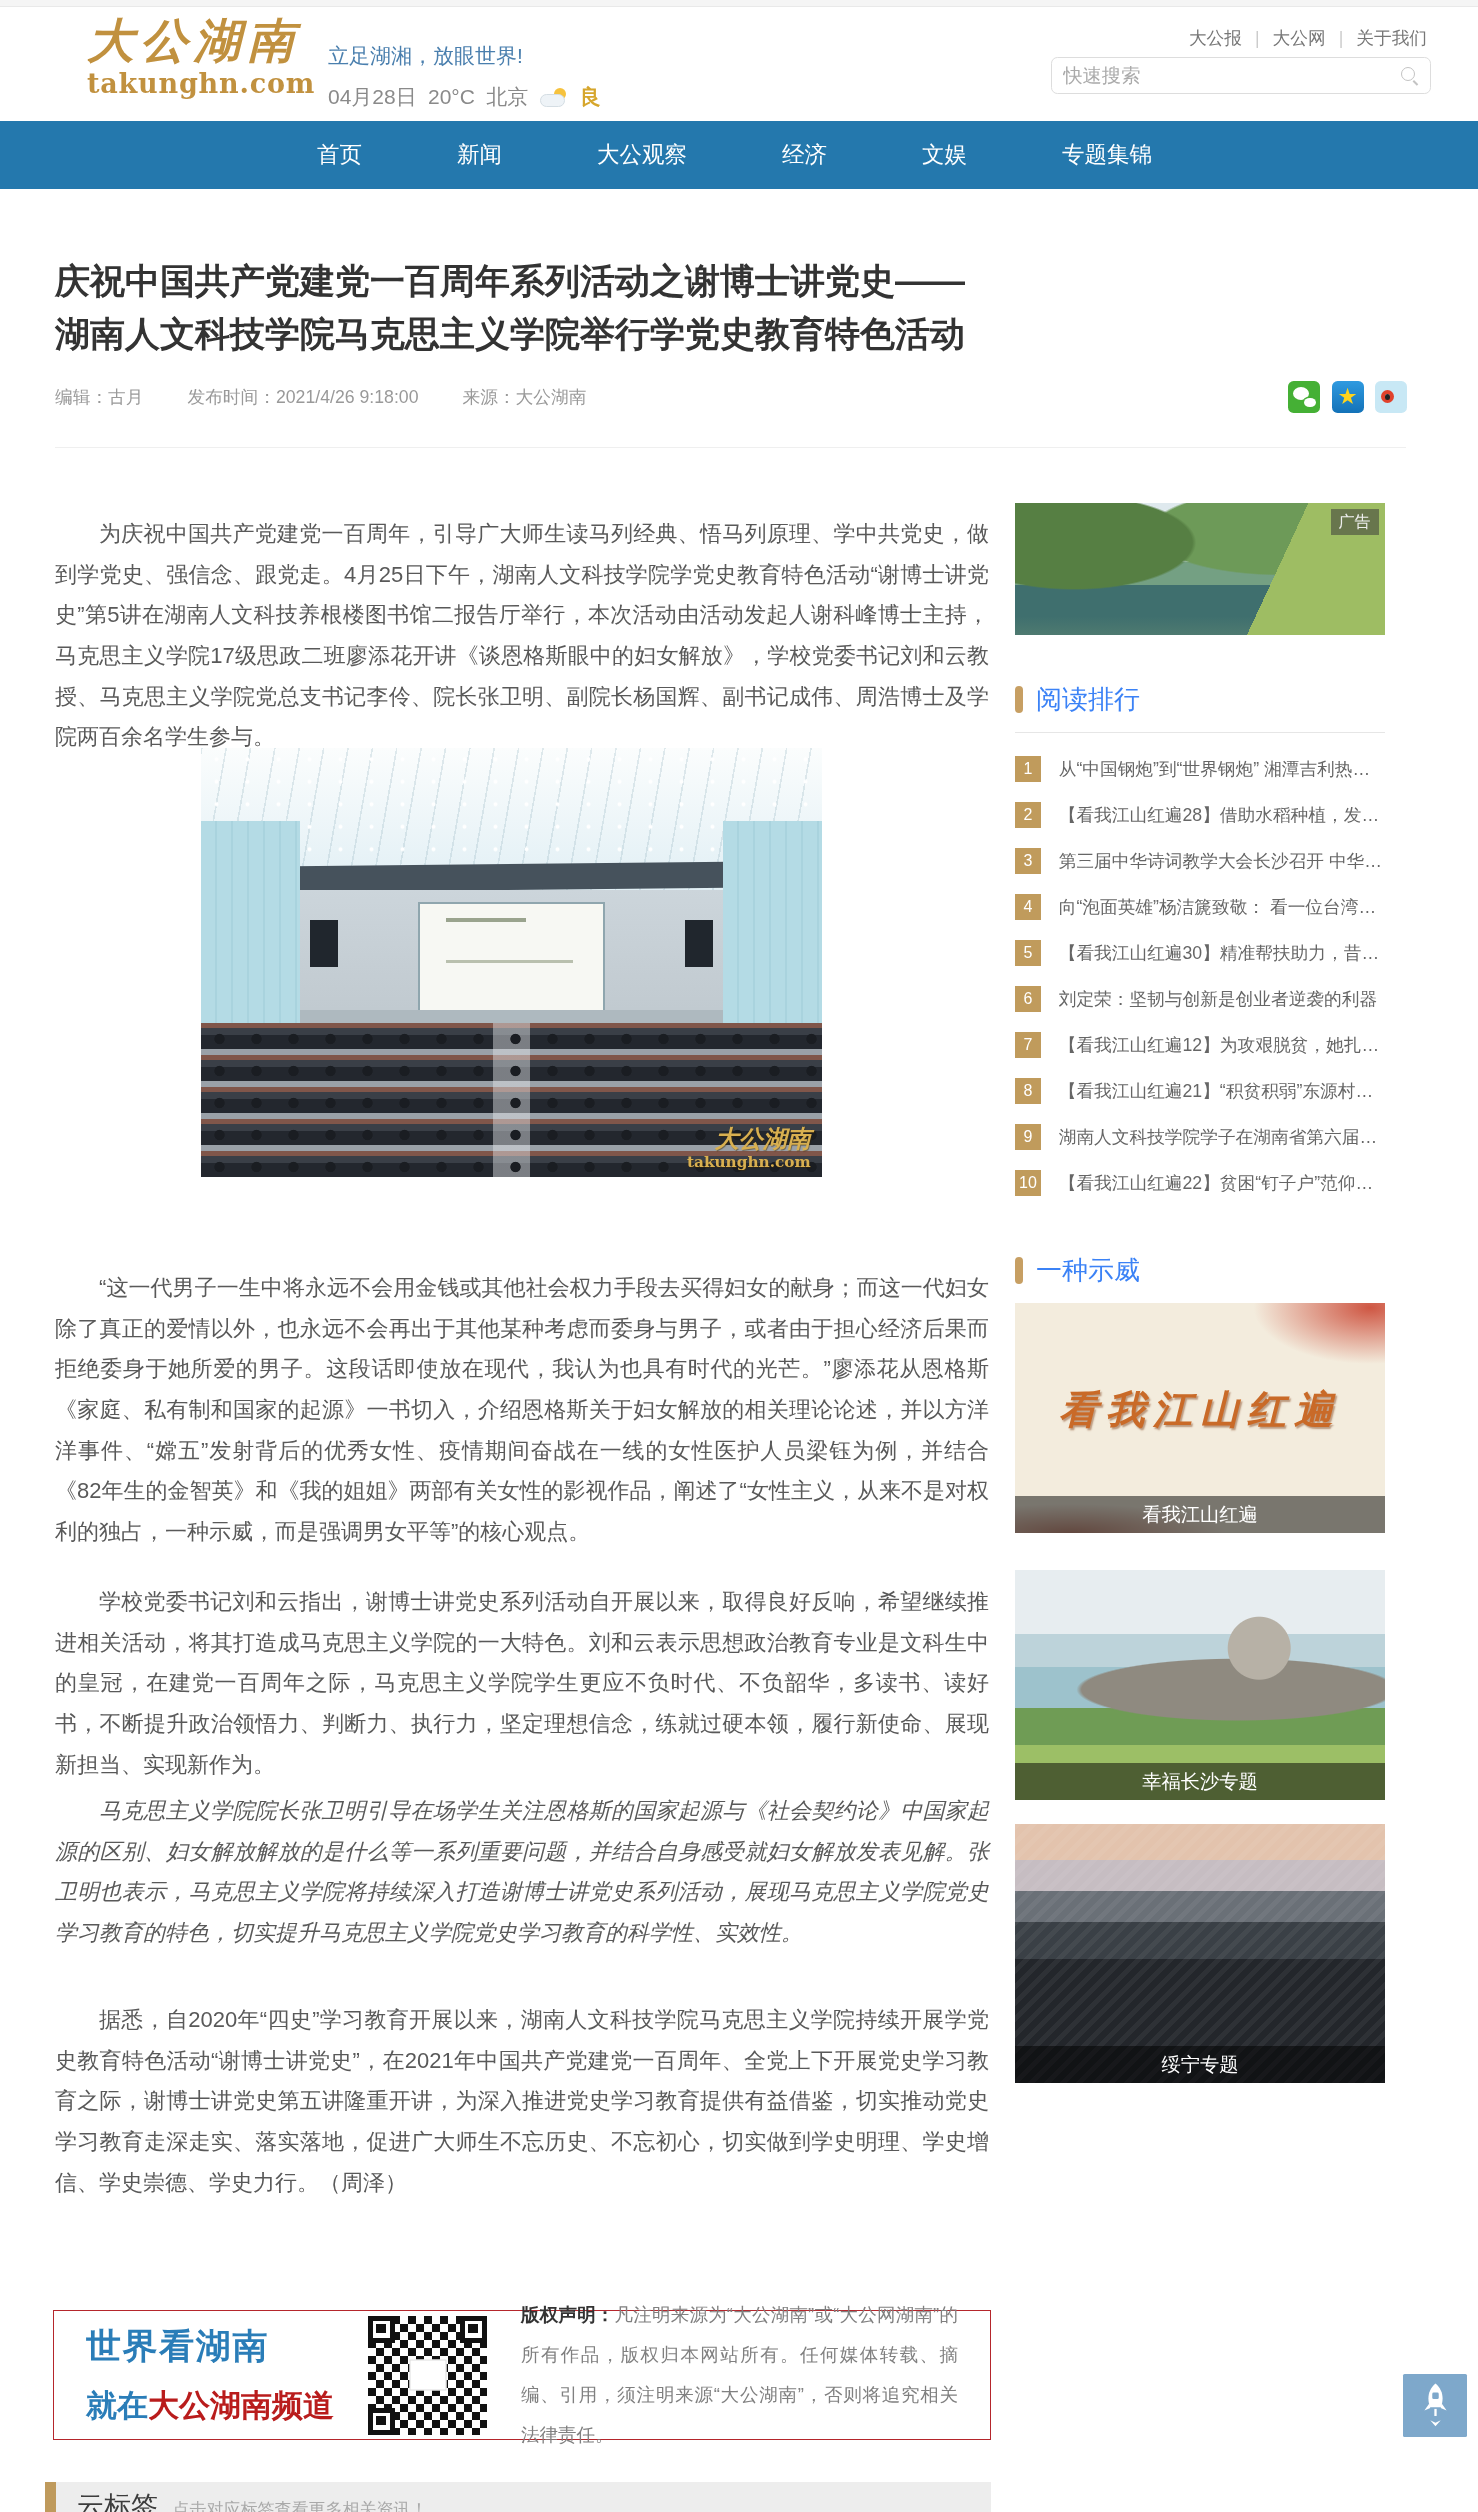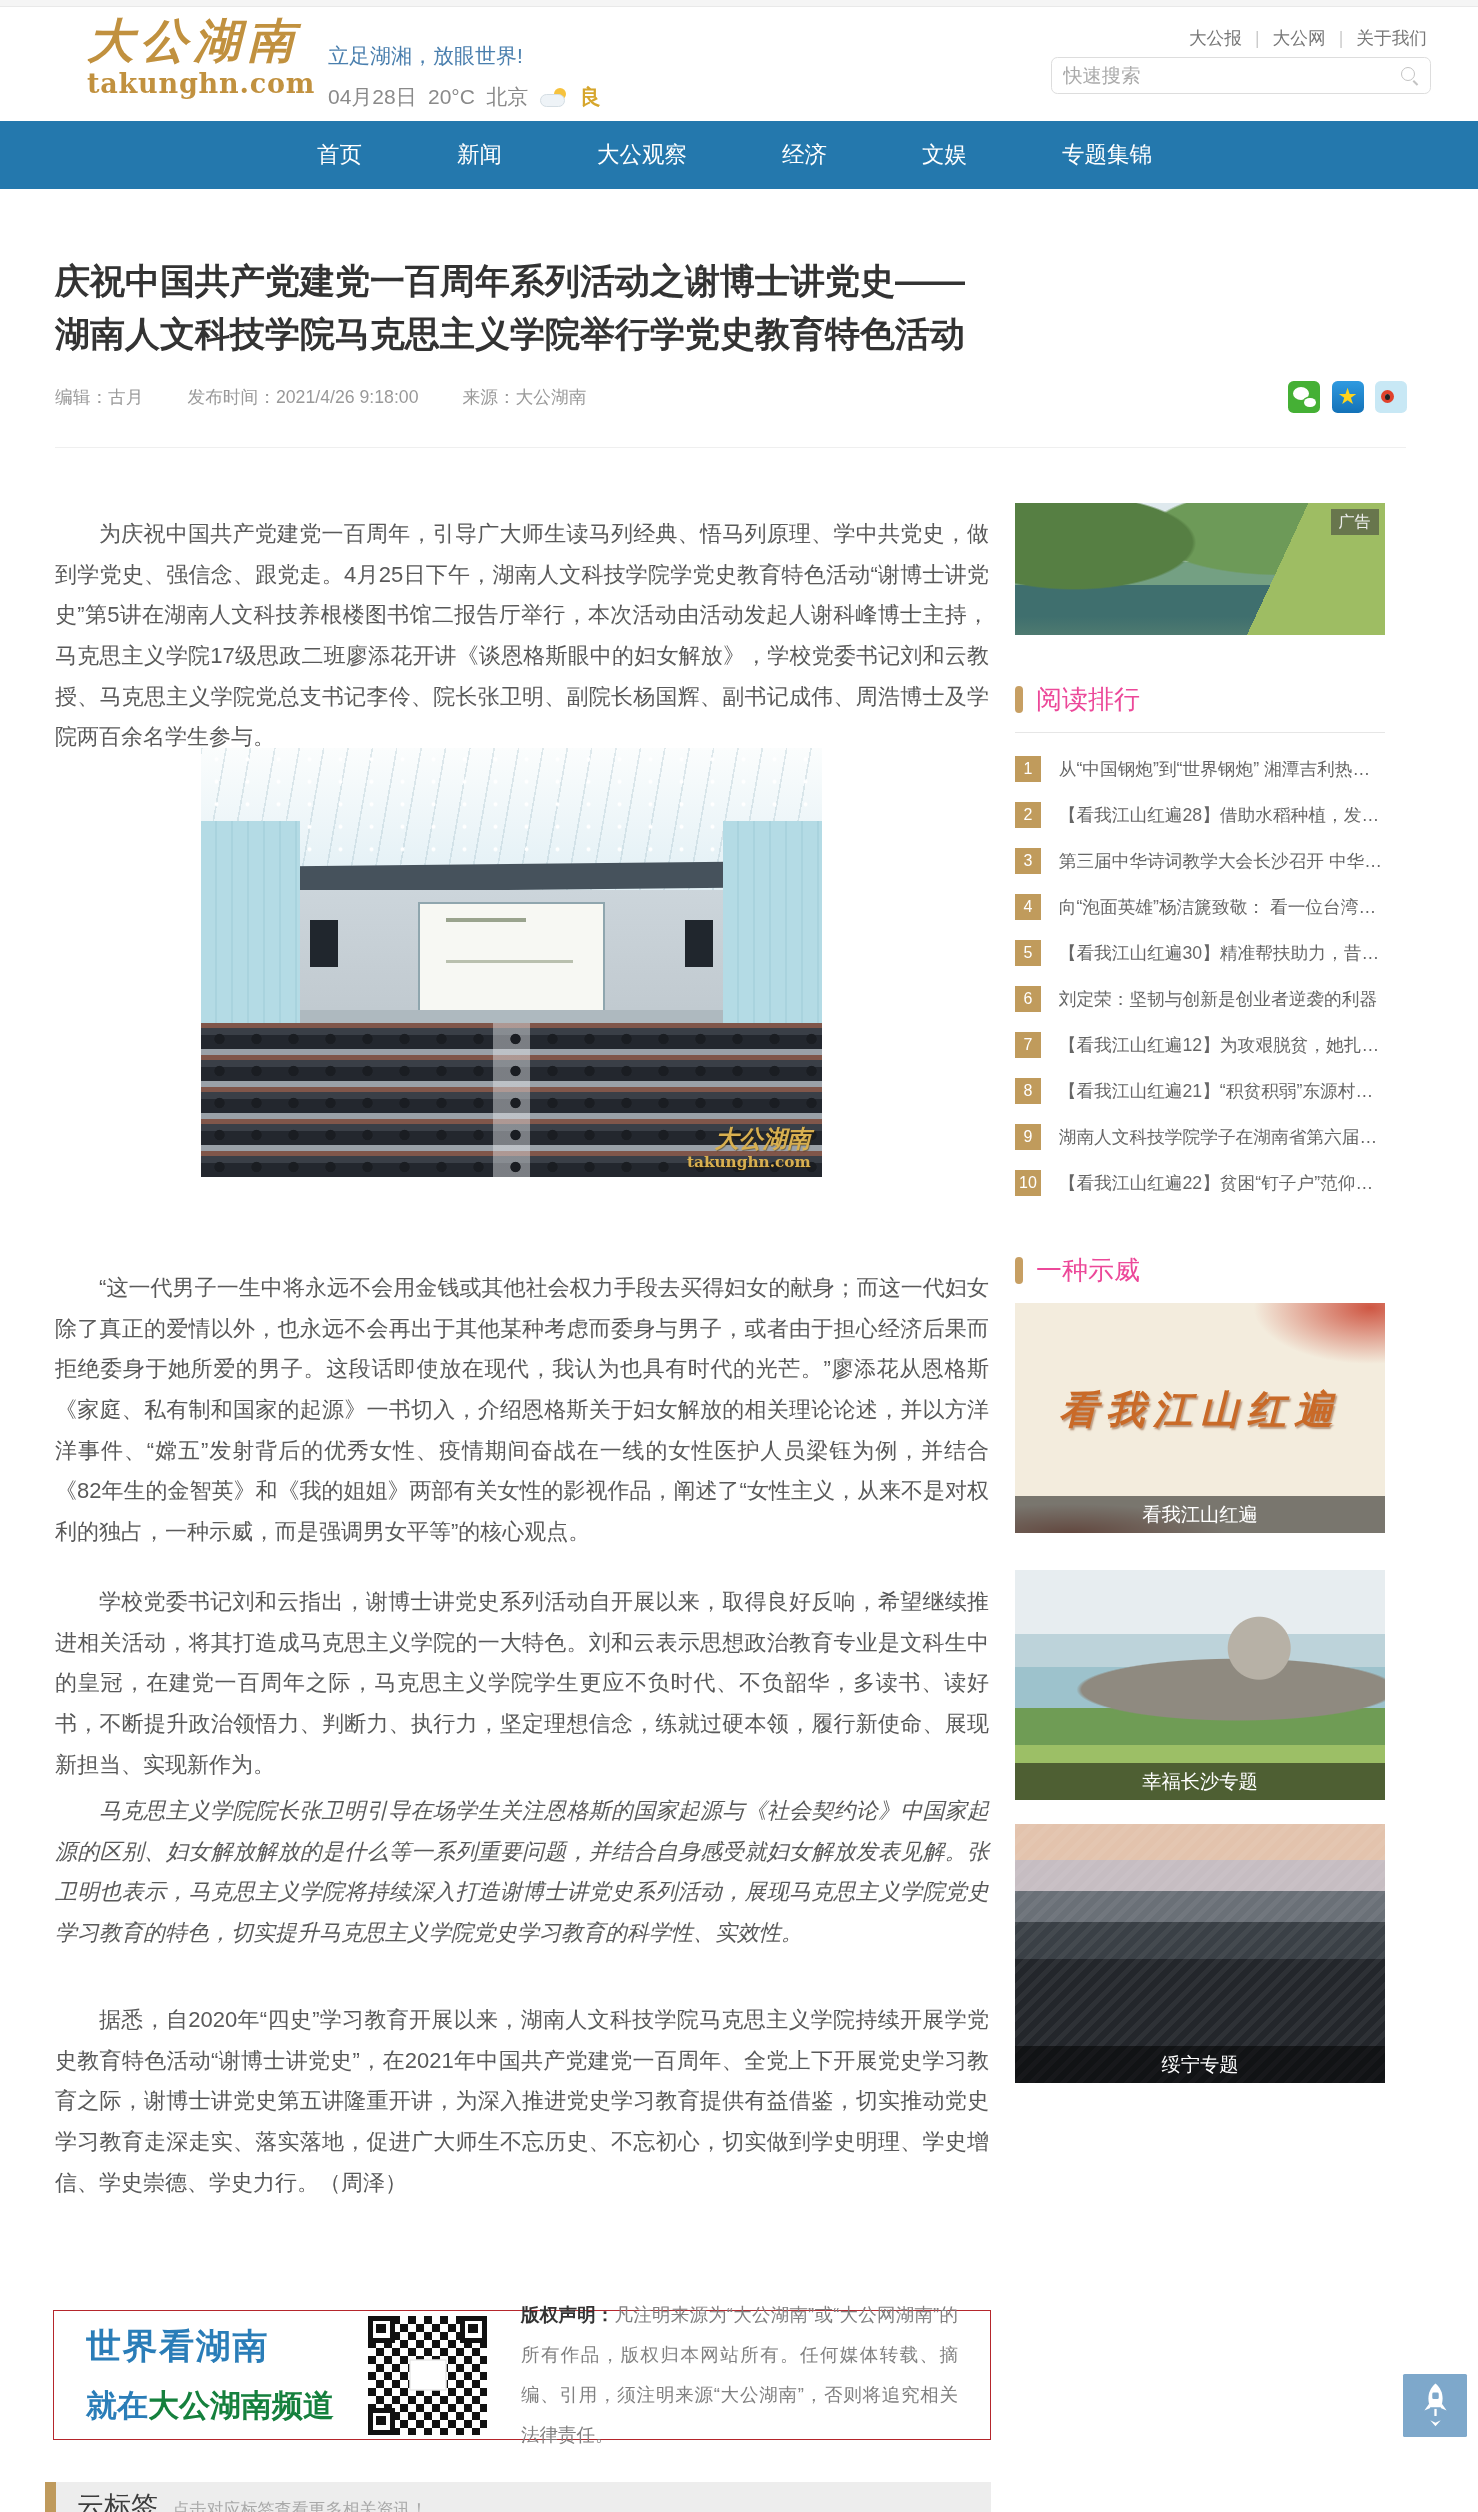--- a/index.html
+++ b/index.html
@@ -77,21 +77,21 @@
   
   .ad{position:absolute;left:1015px;top:503px;width:370px;height:132px;cursor:pointer;
     background:
       linear-gradient(115deg,transparent 68%,#9ebd63 68%),
       radial-gradient(ellipse 55% 60% at 16% 30%,#567f43 0 58%,transparent 60%),
       radial-gradient(ellipse 60% 55% at 72% 22%,#6d9a58 0 58%,transparent 60%),
       linear-gradient(180deg,#dfe9ee 0 26%,#b8cfd4 26% 45%,#74a083 45% 62%,#3f6f6e 62% 86%,#4e7a70 100%);}
   .ad-badge{position:absolute;right:6.4px;top:6.4px;background:rgba(60,60,60,.55);color:#eee;font-size:16px;padding:2.4px 8px;}
   .sideheading{position:absolute;left:1015px;width:370px;display:flex;align-items:center;gap:13px;padding-bottom:14.5px;border-bottom:0.8px solid #e6e6e6;}
   .sideheading .goldbar{width:8px;height:27px;border-radius:4px;background:#c79f63;}
-  .sideheading .ht{font-size:26px;color:#ec4899;}
+  .sideheading .ht{font-size:26px;color:#3b82f6;}
   .h-rank{top:682px;}
   .h-topic{top:1253px;}
   .ranklist{position:absolute;left:1015px;top:746px;width:370px;list-style:none;margin:0;padding:0;}
   .ranklist li{height:46px;display:flex;align-items:center;gap:17.7px;cursor:pointer;}
   .rk{flex:0 0 26px;width:26px;height:26px;background:#c09b5c;color:#fff;font-size:16px;line-height:26px;text-align:center;}
   .rt{font-size:17.7px;color:#666;white-space:nowrap;overflow:hidden;text-overflow:ellipsis;}
   .topic{position:absolute;left:1015px;width:370px;overflow:hidden;cursor:pointer;}
   .topic .cap{position:absolute;left:0;right:0;bottom:0;height:37px;background:rgba(0,0,0,.5);color:#fff;font-size:19.3px;line-height:37px;text-align:center;}
   .topic1{top:1303px;height:230px;background:
       radial-gradient(ellipse 45% 35% at 96% 2%,rgba(200,60,40,.85),transparent 70%),
@@ -105,21 +105,21 @@
       linear-gradient(180deg,#e7edf0 0 28%,#bdd3da 28% 42%,#9dc2cc 42% 60%,#6f9c55 60% 76%,#9cbf66 76% 100%);}
   .topic3{top:1824px;height:259px;background:
       repeating-linear-gradient(135deg,rgba(255,255,255,.05) 0 4.8px,transparent 4.8px 11.3px),
       linear-gradient(180deg,#e3c3ad 0 14%,#c6bdc2 14% 26%,#6a7077 26% 38%,#3a4046 38% 52%,#23262b 52% 100%);}
   
   .copyright{position:absolute;left:53px;top:2310px;width:938px;height:130px;border:0.8px solid #b5262c;background:#fff;box-sizing:border-box;display:flex;align-items:center;gap:34px;padding:0 32px;}
   .brand{flex:0 0 auto;}
   .brand .b1{font-size:35px;font-weight:bold;color:#2a7db8;letter-spacing:1.6px;}
   .brand .b2{font-size:31px;font-weight:bold;margin-top:14.5px;}
   .brand .b2 .pre{color:#2a7db8;}
-  .brand .b2 .hl{color:#15803d;}
+  .brand .b2 .hl{color:#b91c1c;}
   .qr{flex:0 0 auto;width:119px;height:119px;position:relative;background:repeating-conic-gradient(#111 0% 25%,#fff 0% 50%) 0 0/16px 16px;}
   .qr i{position:absolute;width:27px;height:27px;border:5.6px solid #111;background:#fff;box-sizing:border-box;}
   .qr i::after{content:"";position:absolute;left:3.2px;top:3.2px;width:9.7px;height:9.7px;background:#111;}
   .qr .c1{left:0;top:0;} .qr .c2{right:0;top:0;} .qr .c3{left:0;bottom:0;}
   .qr .ctr{position:absolute;left:50%;top:50%;width:35px;height:29px;background:#fff;transform:translate(-50%,-50%);border:1.6px solid #ddd;}
   .notice{flex:1;font-size:18.5px;line-height:2.15;color:#808080;text-align:justify;}
   .notice b{color:#333;}
   
   .tagbar{position:absolute;left:45px;top:2482px;width:946px;height:72px;background:#ededed;border-left:11.3px solid #bf9a5c;box-sizing:border-box;display:flex;align-items:baseline;padding:6.4px 0 0 21px;}
   .tagbar .tt{font-size:27px;color:#3c3c3c;}

